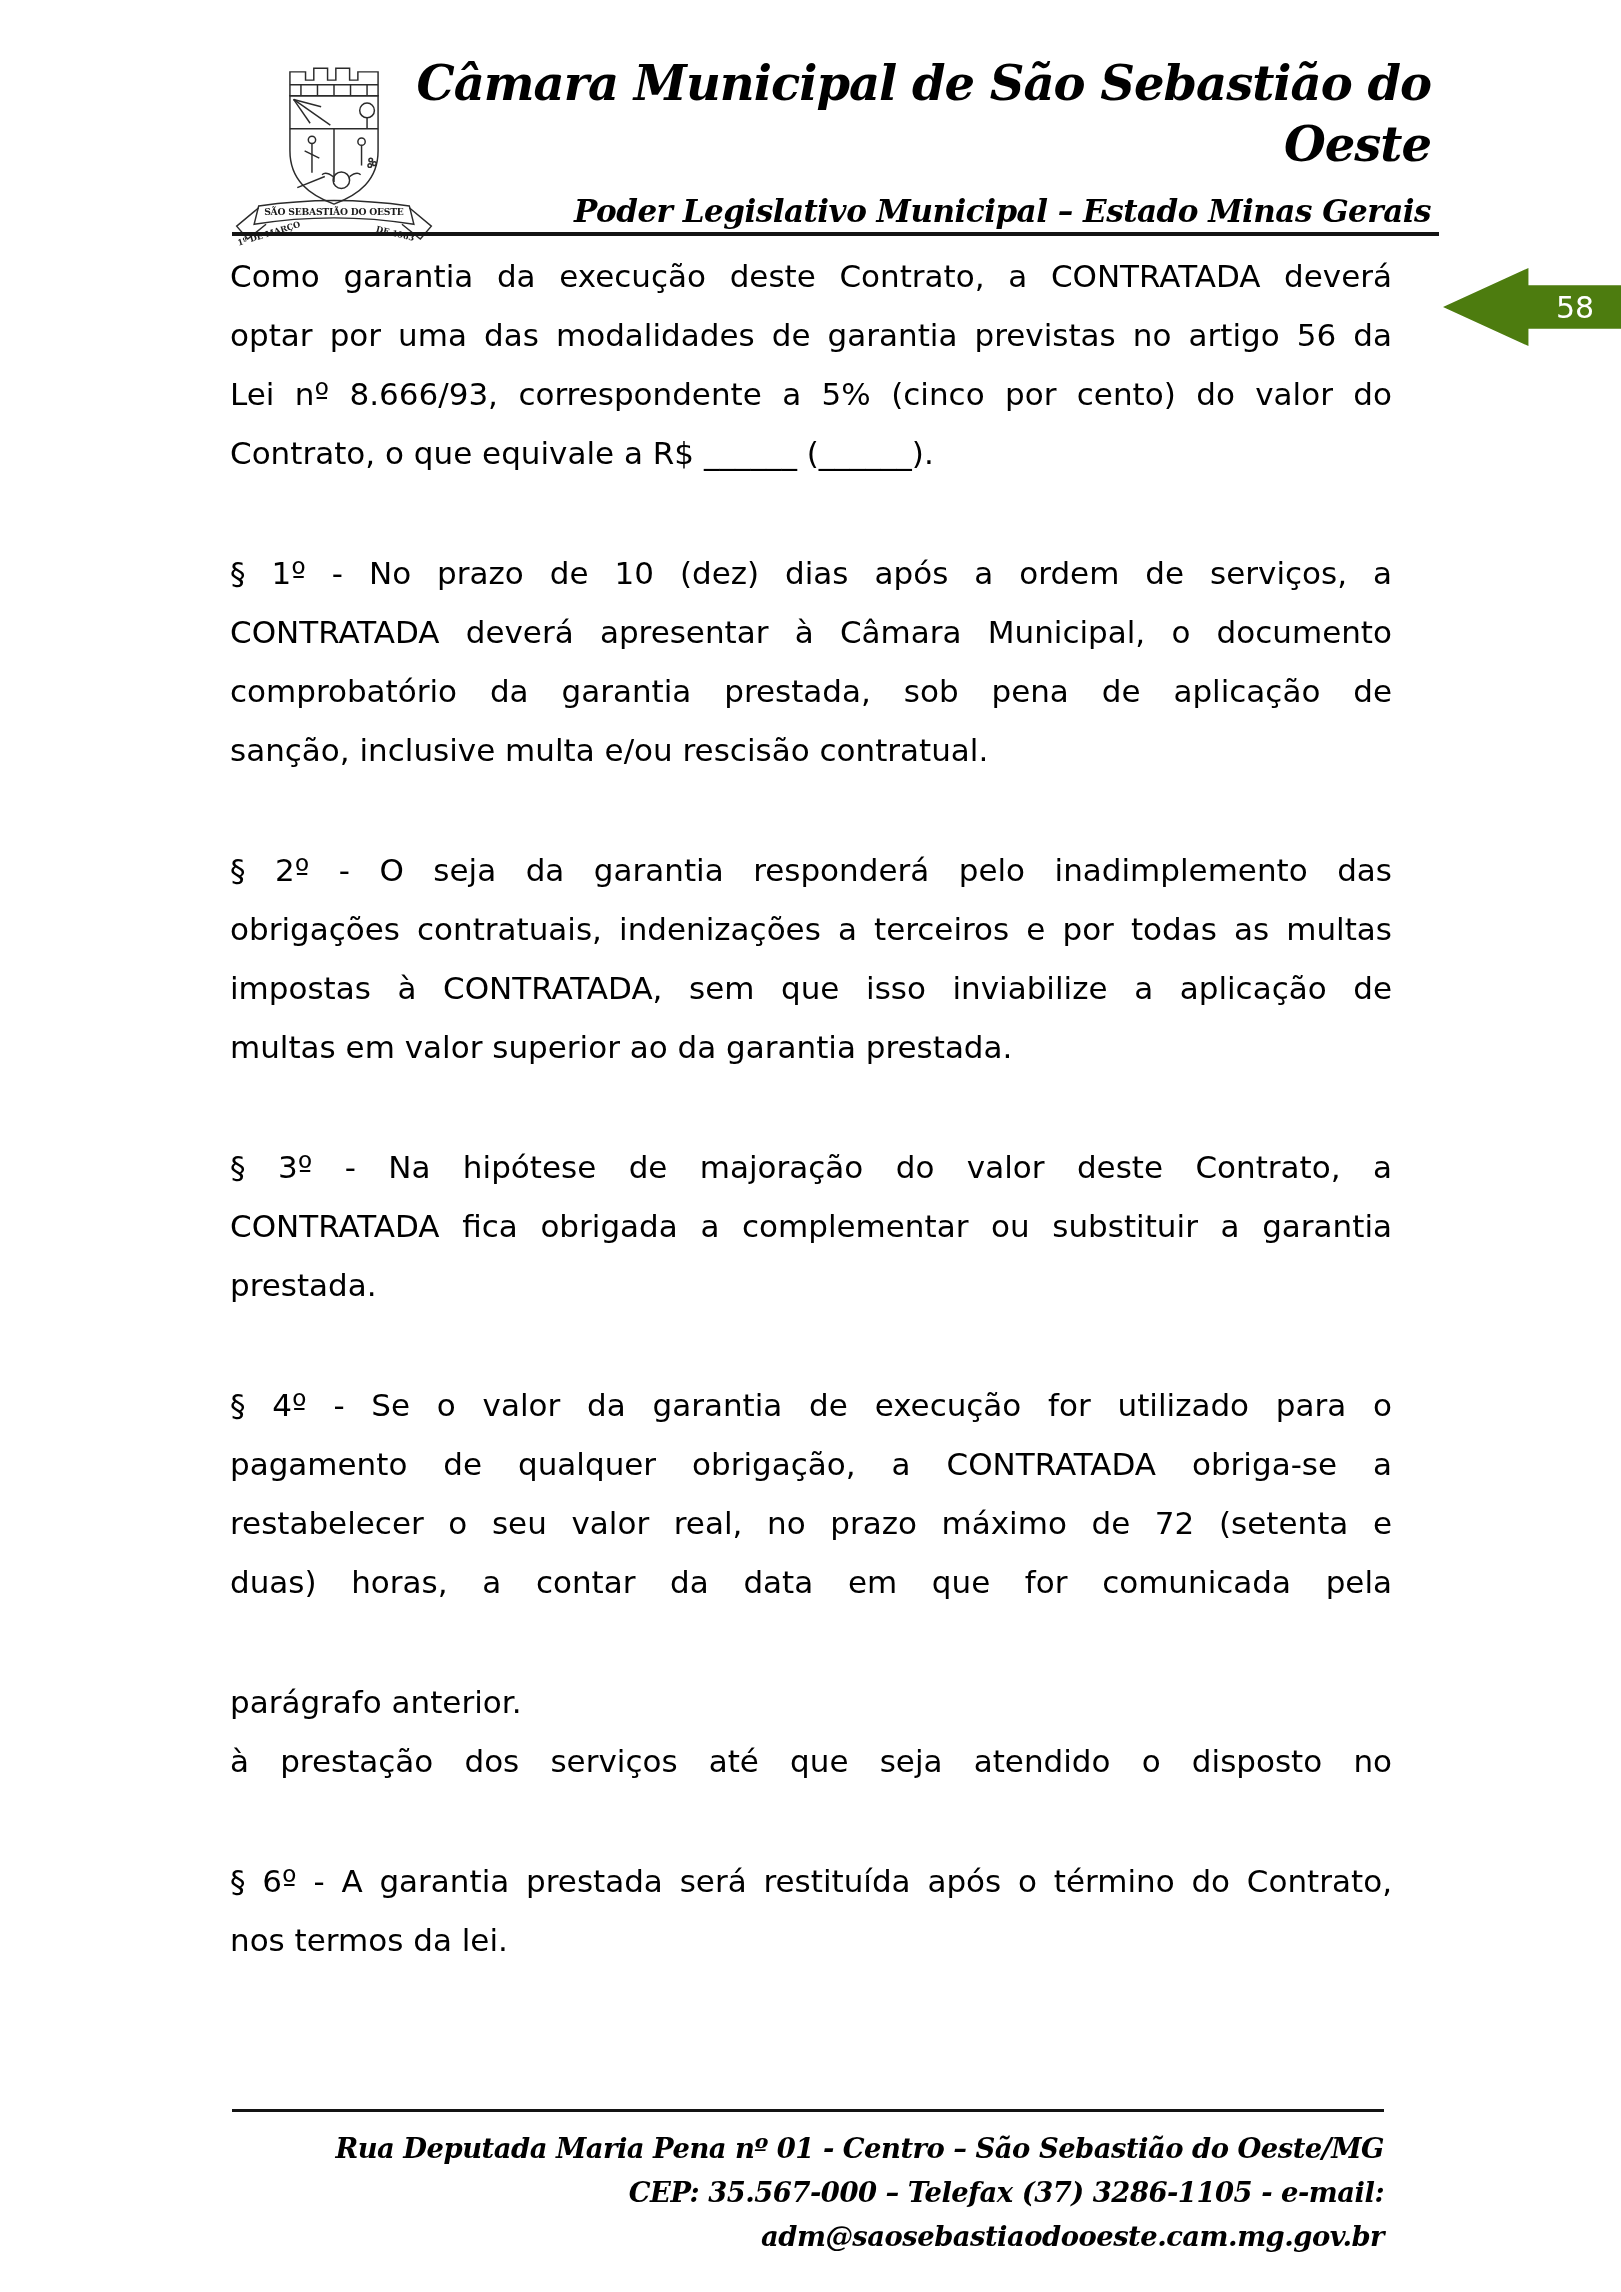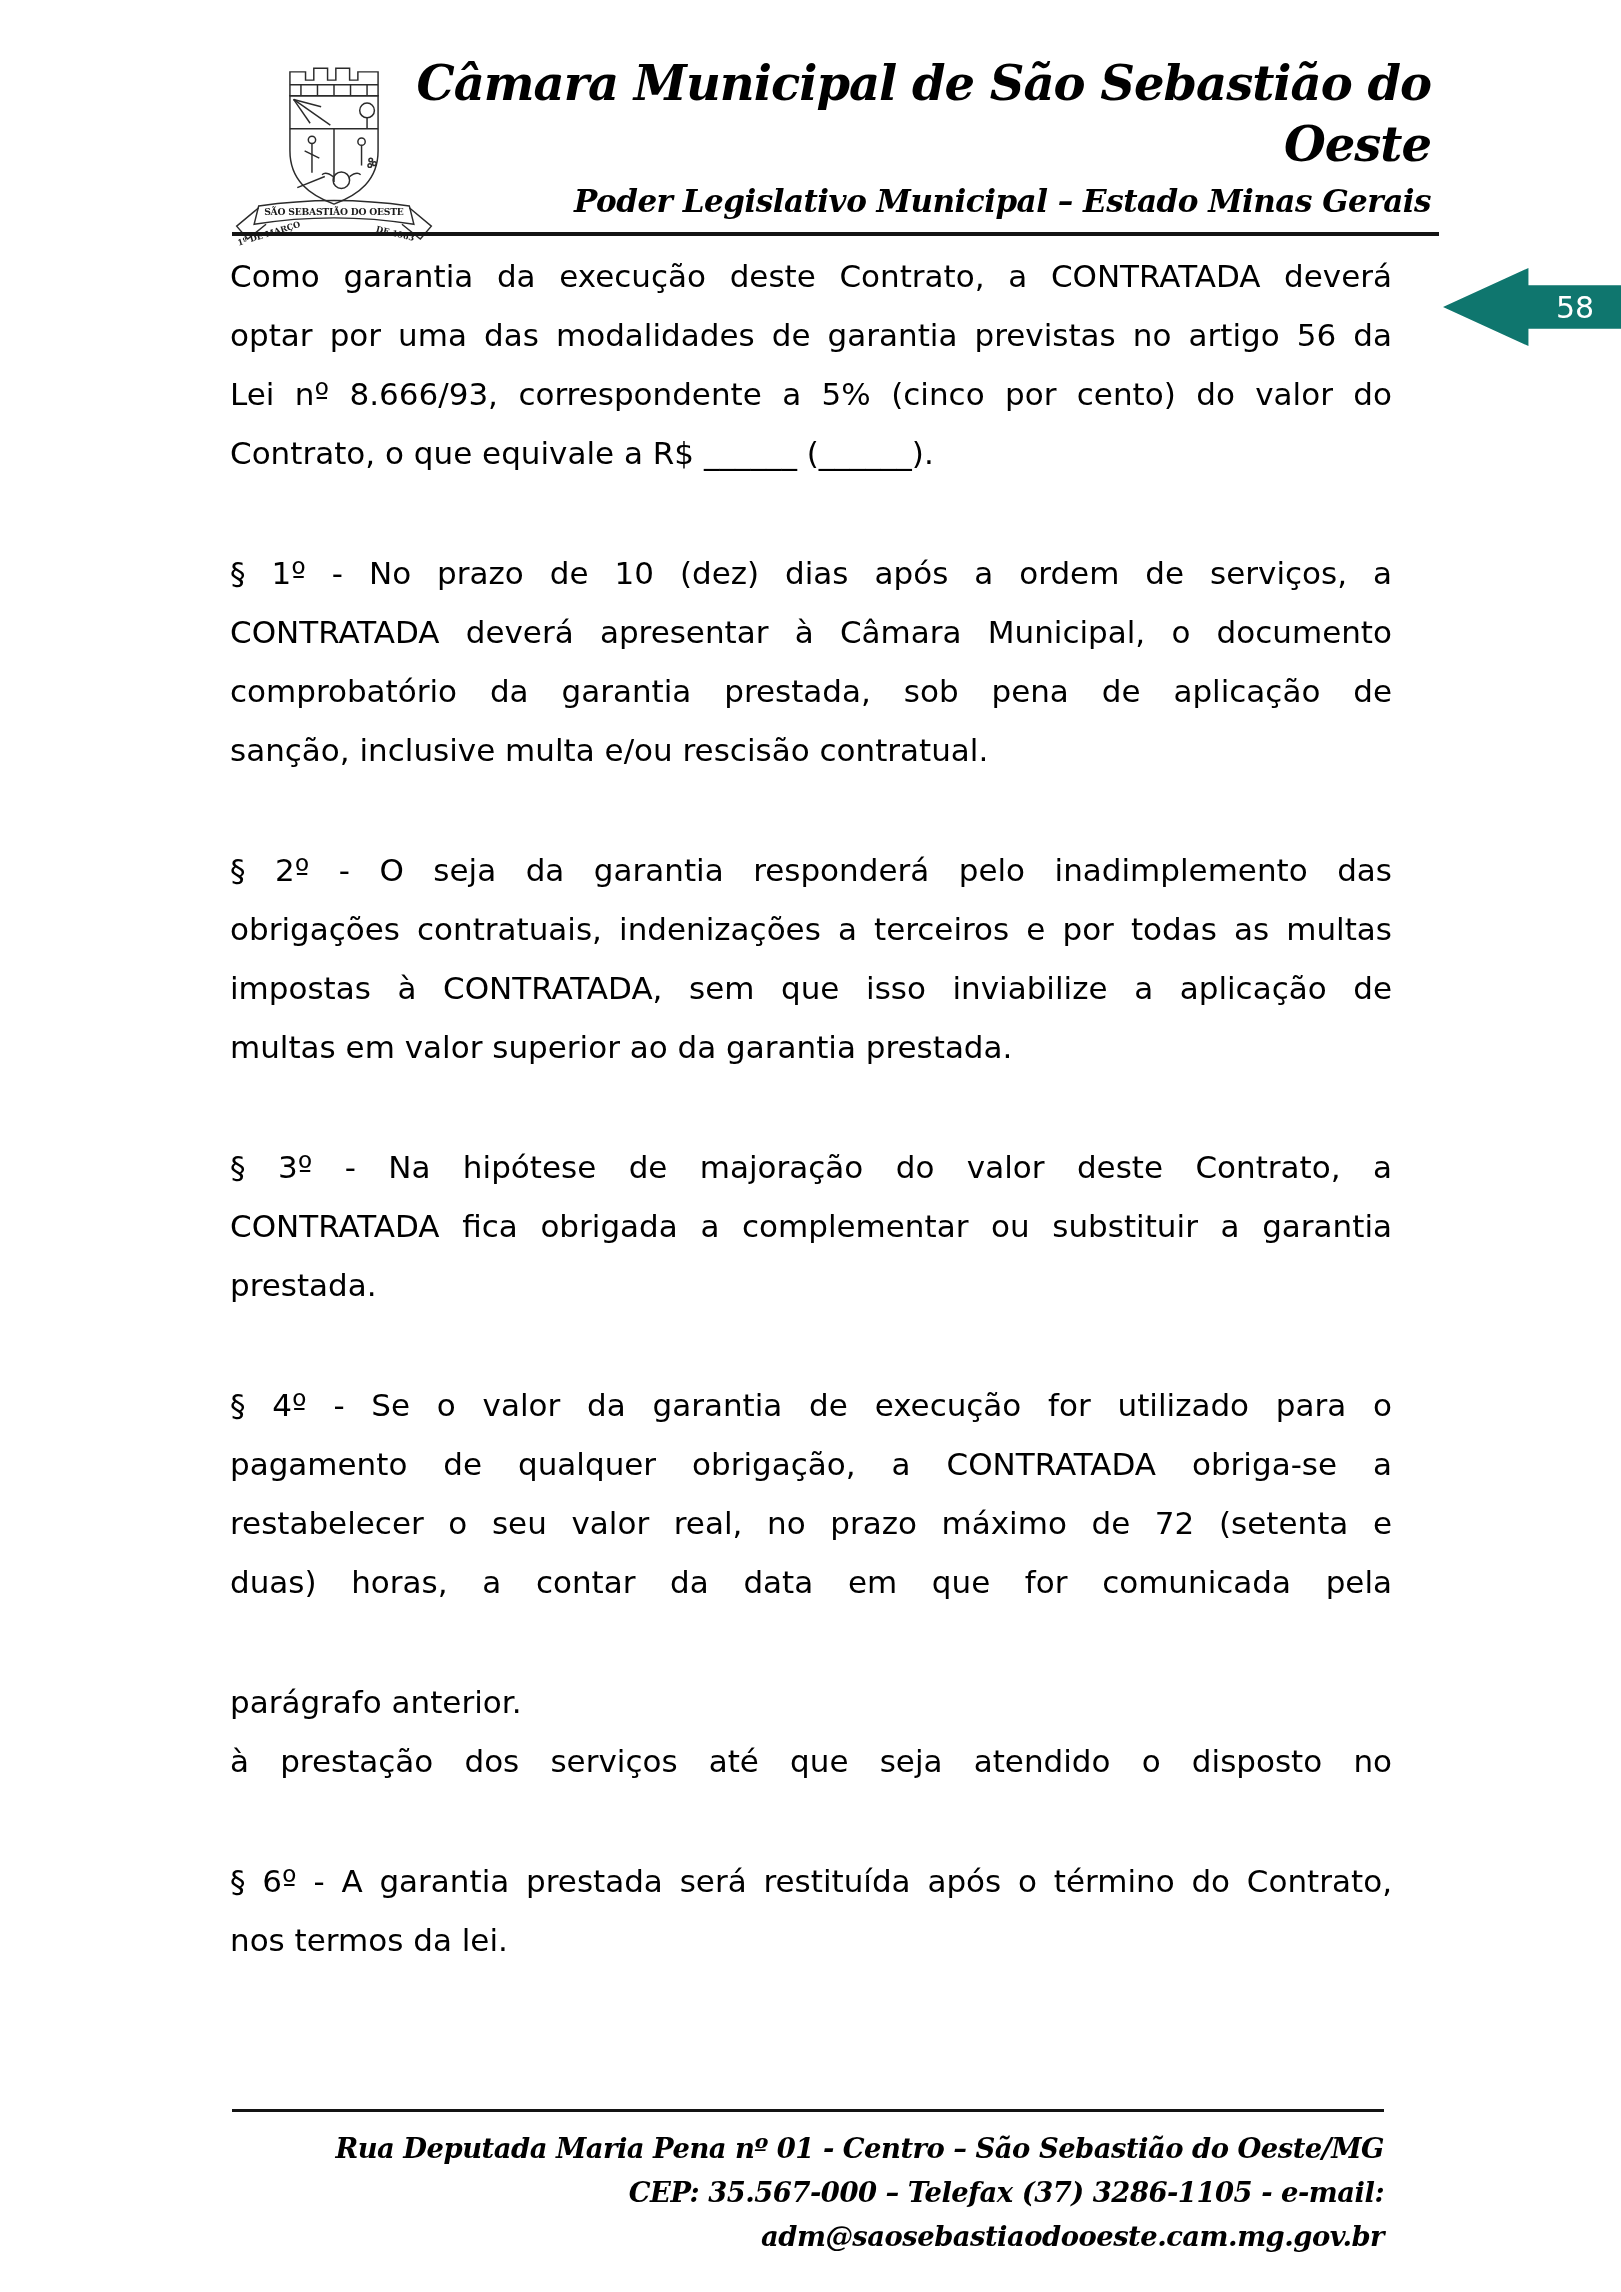--- a/index.html
+++ b/index.html
@@ -20,21 +20,21 @@
   }
   .crest text { fill:#1c1c1c; stroke:none; font-family:"DejaVu Serif","Liberation Serif",serif; font-weight:bold; }
 
   .header-text {
     position:absolute; left:412px; top:53px; width:1019px;
     text-align:right;
     font-family:"DejaVu Serif","Liberation Serif",serif;
     font-style:italic; font-weight:700;
   }
   .title   { font-size:48px; line-height:61px; letter-spacing:-1px; }
-  .subtitle{ font-size:31px; line-height:39px; margin-top:7px; letter-spacing:-0.5px; }
+  .subtitle{ font-size:31px; line-height:39px; margin-top:17px; letter-spacing:-0.5px; }
 
   .header-rule {
     position:absolute; left:232px; top:232px; width:1207px; height:3.9px;
     background:#141414;
   }
 
   
   .page-badge {
     position:absolute; top:268px; right:0; width:178px; height:78px;
     clip-path:polygon(0% 50%, 48% 0%, 48% 22%, 100% 22%, 100% 78%, 48% 78%, 48% 100%);
@@ -122,21 +122,21 @@
     </svg>
 
     <div class="header-text">
       <div class="title">Câmara Municipal de São Sebastião do Oeste</div>
       <div class="subtitle">Poder Legislativo Municipal – Estado Minas Gerais</div>
     </div>
 
     <div class="header-rule"></div>
   </header>
 
-  <div class="page-badge" id="page-badge" style="background: #0f766e;">
+  <div class="page-badge" id="page-badge" style="background: #4d7c0f;">
     <span class="badge-num">58</span>
   </div>
 
   <main class="doc-body" id="doc-body">
       <div class="paragraph">
         <div class="line">Como garantia da execução deste Contrato, a CONTRATADA deverá</div>
         <div class="line">optar por uma das modalidades de garantia previstas no artigo 56 da</div>
         <div class="line">Lei nº 8.666/93, correspondente a 5% (cinco por cento) do valor do</div>
         <div class="line last">Contrato, o que equivale a R$ ______ (______).</div>
       </div>

